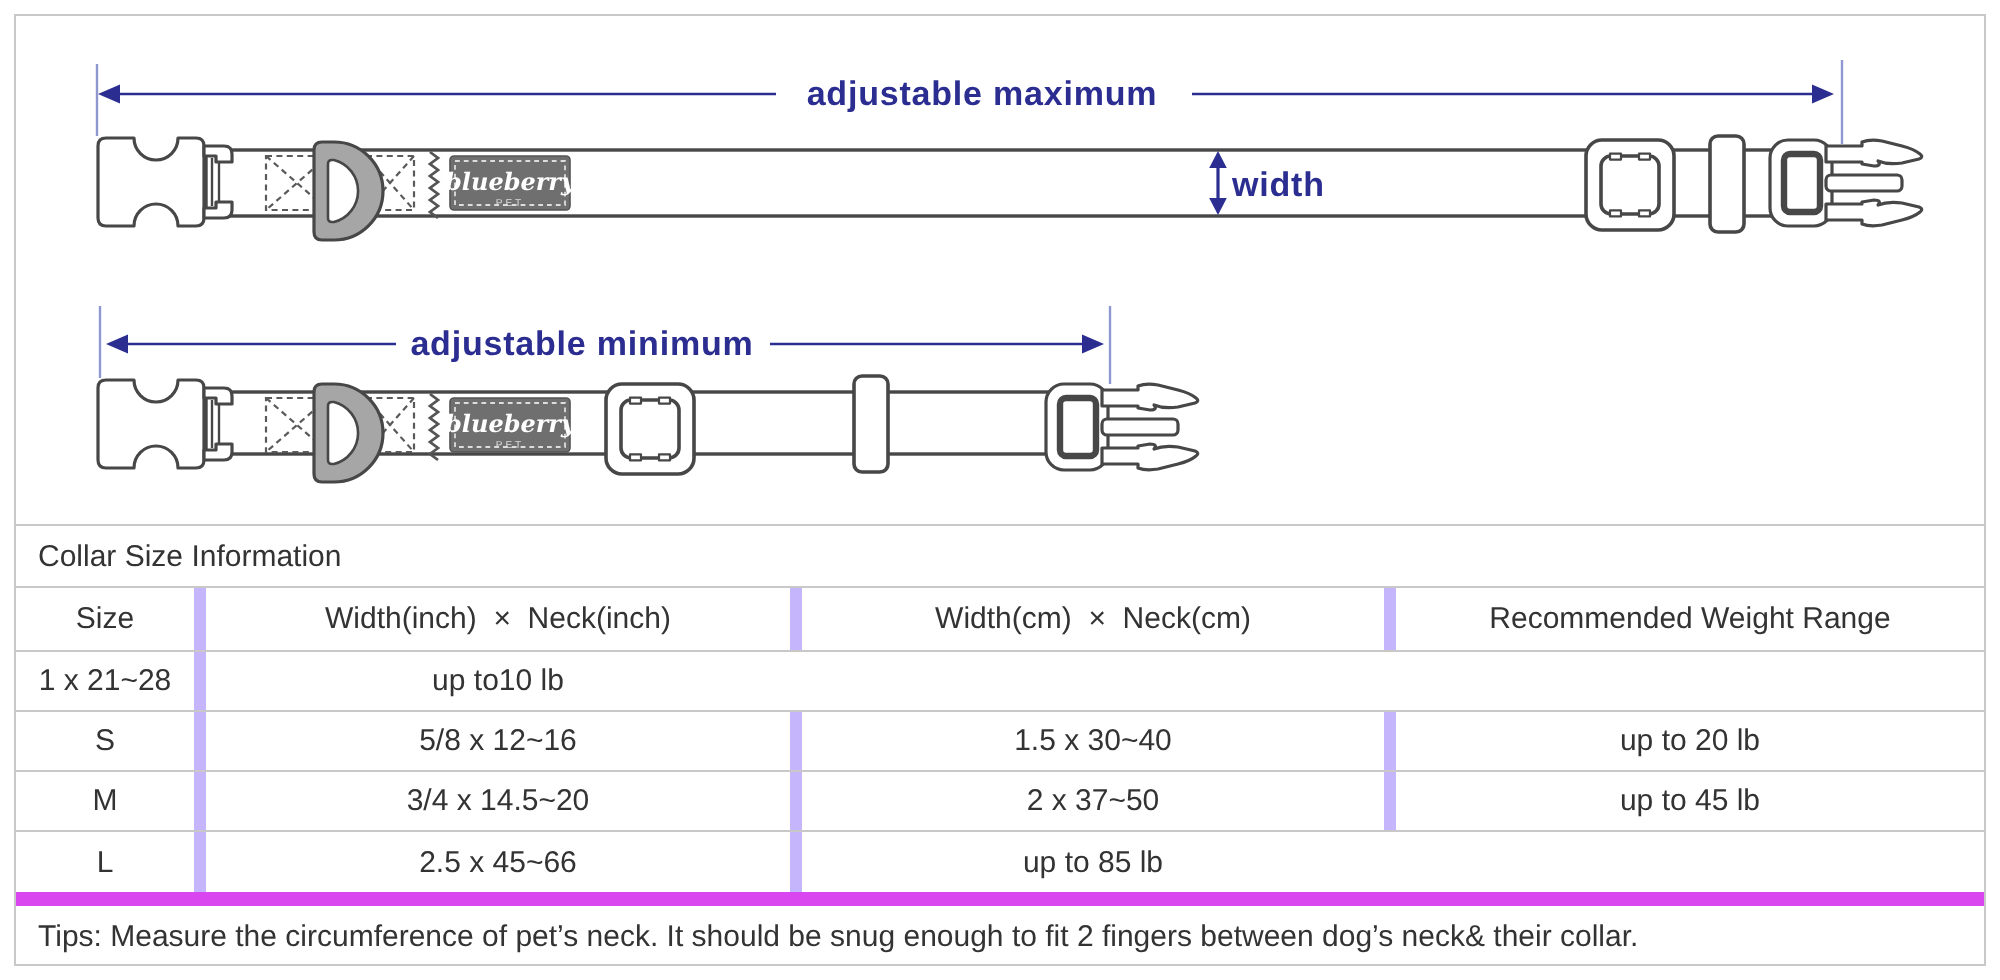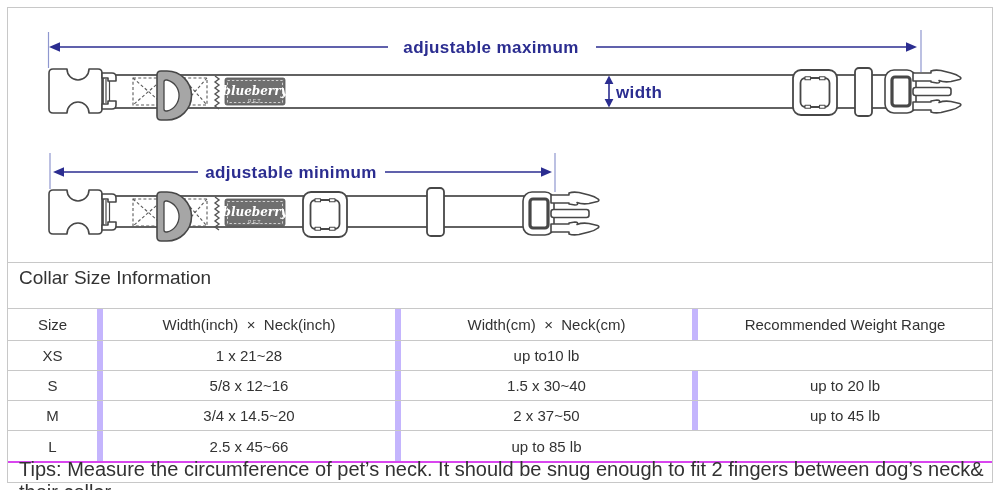--- a/index.html
+++ b/index.html
@@ -3,27 +3,27 @@
 <meta charset="utf-8">
 <style>
   html,body{margin:0;padding:0;background:#ffffff;}
   body{width:1000px;height:490px;position:relative;font-family:"Liberation Sans",sans-serif;color:#333;}
   .frame{position:absolute;left:7px;top:7px;width:984px;height:474px;border:1px solid #c8c8c8;background:#fff;box-sizing:content-box;}
   .diagram{position:relative;width:984px;height:254px;}
   .diagram svg{display:block;}
 
   
   .size-table{width:984px;font-size:15px;color:#333;}
-  .t-title{height:31px;border-top:1px solid #c8c8c8;display:flex;align-items:center;padding-left:11px;box-sizing:border-box;font-size:19px;}
+  .t-title{height:31px;border-top:1px solid #c8c8c8;display:flex;align-items:center;padding-left:11px;box-sizing:border-box;font-size:15px;}
   .t-row{display:grid;grid-template-columns:89px 298px 297px 1fr;border-top:1px solid #c8c8c8;}
   .t-row .cell{display:flex;align-items:center;justify-content:center;box-sizing:border-box;}
   .t-row .cell + .cell{border-left:6px solid #c4b5fd;}
   .t-head .cell{white-space:pre;}
-  .h31{height:31px;margin-top:15px;} .h29{height:29px;} .h30{height:30px;}
-  .t-tips{height:38px;border-top:2px solid #d946ef;display:flex;align-items:center;padding-left:11px;box-sizing:border-box;font-size:20px;}
+  .h31{height:31px;} .h29{height:29px;} .h30{height:30px;}
+  .t-tips{height:38px;border-top:7px solid #d946ef;display:flex;align-items:center;padding-left:11px;box-sizing:border-box;font-size:15px;}
 
   
   .dim-label{font-family:"Liberation Sans",sans-serif;font-size:17px;font-weight:bold;fill:#2b2d90;letter-spacing:.4px;}
   .brand{font-family:"DejaVu Serif",serif;font-style:italic;font-weight:bold;font-size:12px;fill:#ffffff;}
   .brand-sub{font-family:"Liberation Sans",sans-serif;font-size:5px;letter-spacing:1.5px;fill:#dddddd;}
 </style>
 </head>
 <body>
 
 <div class="frame">
@@ -135,21 +135,20 @@
     <div class="t-title">Collar Size Information</div>
 
     <div class="t-row t-head h31">
       <div class="cell">Size</div>
       <div class="cell">Width(inch)  ×  Neck(inch)</div>
       <div class="cell">Width(cm)  ×  Neck(cm)</div>
       <div class="cell">Recommended Weight Range</div>
     </div>
 
     <div class="t-row h29">
-      <div class="cell">XS</div>
       <div class="cell">1 x 21~28</div>
       <div class="cell">up to10 lb</div>
     </div>
 
     <div class="t-row h29">
       <div class="cell">S</div>
       <div class="cell">5/8 x 12~16</div>
       <div class="cell">1.5 x 30~40</div>
       <div class="cell">up to 20 lb</div>
     </div>

